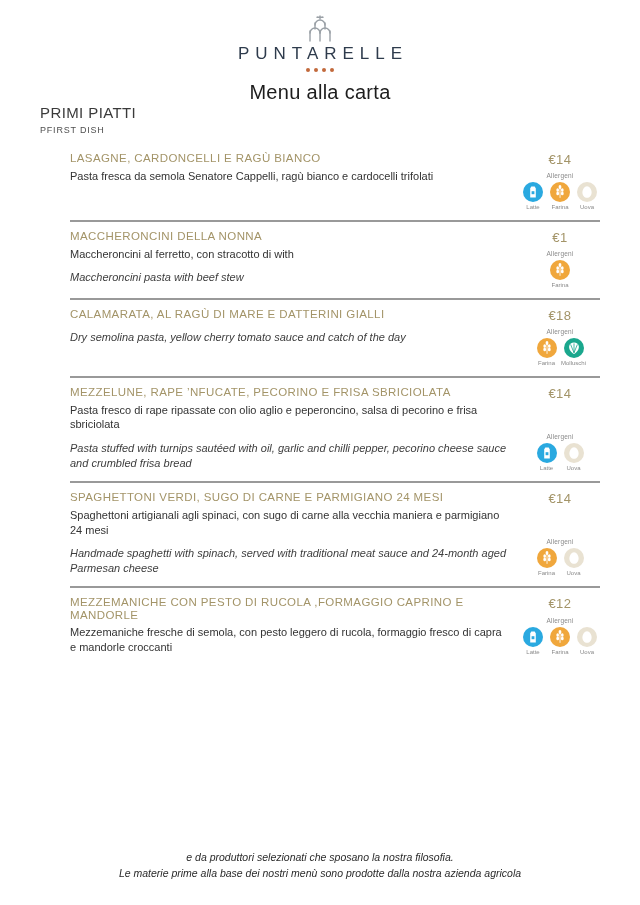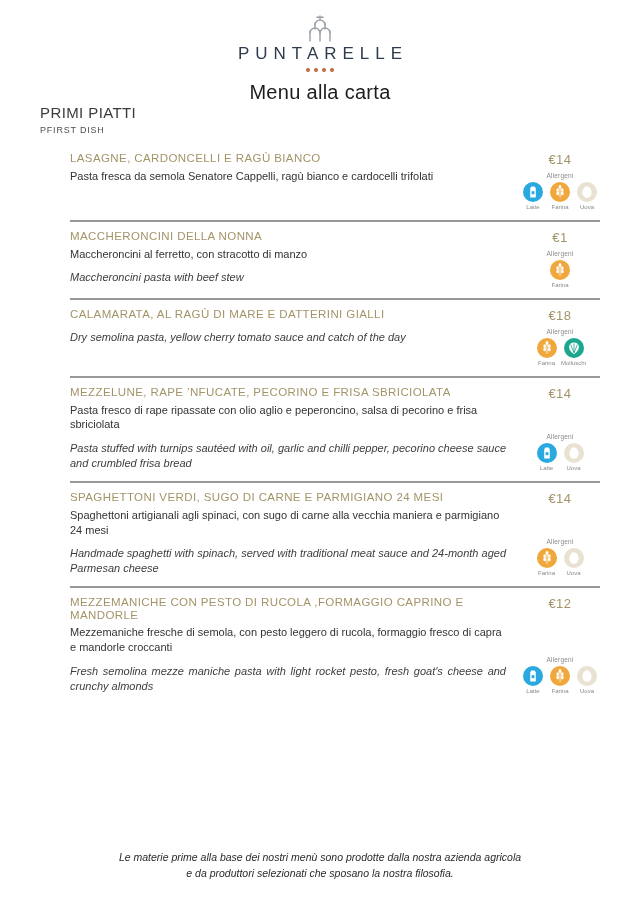--- a/index.html
+++ b/index.html
@@ -134,21 +134,21 @@
                 <span class="allergen-name">Uova</span>
               </div>
             </div>
       </div>
     </div>
   </div>
 
   <div class="dish">
     <div class="dish-left">
       <div class="dish-title">MACCHERONCINI DELLA NONNA</div>
-      <div class="dish-desc-it">Maccheroncini al ferretto, con stracotto di manzo</div>
+      <div class="dish-desc-it">Maccheroncini al ferretto, con stracotto di with</div>
       <div class="dish-desc-en">Maccheroncini pasta with beef stew</div>
     </div>
     <div class="dish-right">
       <div class="dish-price">€1</div>
       <div class="allergen-block">
         <div class="allergen-title">Allergeni</div>
         <div class="allergen-icons">
               <div class="allergen">
                 <span class="allergen-circle" style="background:#f0a73c">
                   <svg viewBox="0 0 20 20" fill="#fff">
@@ -271,21 +271,20 @@
               </div>
             </div>
       </div>
     </div>
   </div>
 
   <div class="dish">
     <div class="dish-left">
       <div class="dish-title">MEZZEMANICHE CON PESTO DI RUCOLA ,FORMAGGIO CAPRINO E MANDORLE</div>
       <div class="dish-desc-it">Mezzemaniche fresche di semola, con pesto leggero di rucola, formaggio fresco di capra e mandorle croccanti</div>
-      <div class="dish-desc-en">Fresh semolina mezze maniche pasta with light rocket pesto, fresh goat's cheese and crunchy almonds</div>
     </div>
     <div class="dish-right">
       <div class="dish-price">€12</div>
       <div class="allergen-block">
         <div class="allergen-title">Allergeni</div>
         <div class="allergen-icons">
               <div class="allergen">
                 <span class="allergen-circle" style="background:#2aa9e0">
                   <svg viewBox="0 0 20 20">
                     <path d="M7.2 6.6 L8.3 4.4 H11.7 L12.8 6.6 V15.4 H7.2 Z" fill="#fff"></path>
@@ -315,17 +314,17 @@
                 </span>
                 <span class="allergen-name">Uova</span>
               </div>
             </div>
       </div>
     </div>
   </div>
 </div>
 
   <div class="footer">
+    <div class="footer-note">e da produttori selezionati che sposano la nostra filosofia.</div>
     <div class="footer-note">Le materie prime alla base dei nostri menù sono prodotte dalla nostra azienda agricola</div>
-    <div class="footer-note">e da produttori selezionati che sposano la nostra filosofia.</div>
   </div>
 
 </div>
 
 </body></html>

